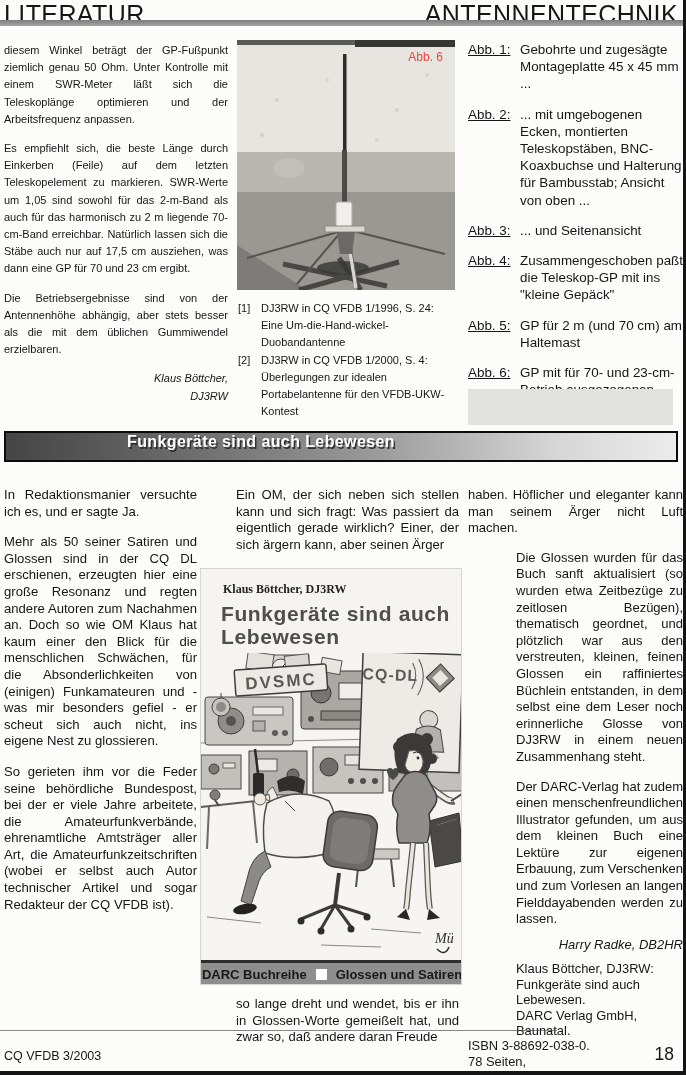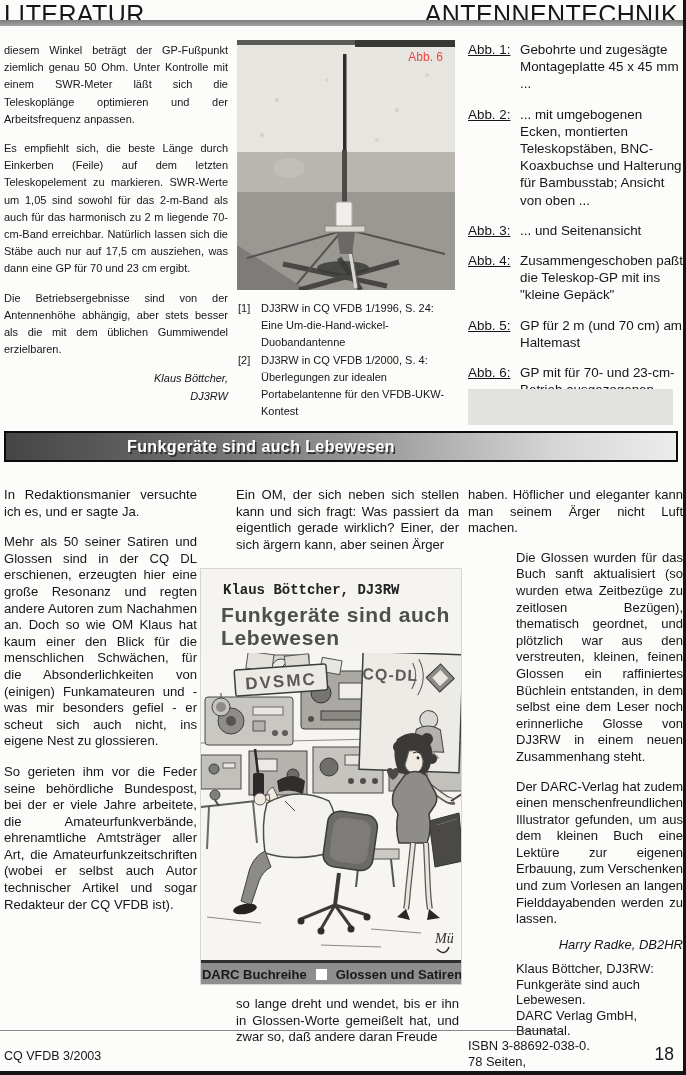--- a/index.html
+++ b/index.html
@@ -31,36 +31,36 @@
   .ref-text{flex:1;text-align:left;}
   #fig-list{left:468px;top:41px;width:215px;}
   .fig-row{display:flex;margin-bottom:13px;font-size:13.4px;line-height:17.2px;}
   .fig-label{width:52px;flex:none;text-decoration:underline;}
   .fig-text{flex:1;text-align:left;}
   #gray-box{position:absolute;left:468px;top:389px;width:205px;height:36px;background:#e2e2e0;}
   
   #banner{position:absolute;left:4px;top:431px;width:674px;height:31px;
     border:2px solid #0b0b0b;box-sizing:border-box;
     background:linear-gradient(90deg,#454545 0%,#5e5e5e 18%,#9a9a9a 55%,#d6d6d6 82%,#ececec 100%);
-    display:flex;align-items:center;justify-content:center;}
+    display:flex;align-items:flex-start;justify-content:center;}
   #banner .banner-text{font-size:16px;font-weight:bold;color:#fff;letter-spacing:.4px;
     text-shadow:1.5px 1.5px 0 rgba(45,45,45,.95);transform:translateX(-80px);}
   
   #col-b{left:4px;top:487px;width:225px;}
   .wrap-spacer-r{float:right;width:32px;height:424px;margin-top:66px;}
   #col-c-top{left:236px;top:487px;width:223px;}
   #col-c-bottom{left:236px;top:996px;width:223px;}
   #col-d{left:468px;top:487px;width:215px;}
   .wrap-spacer-l{float:left;width:48px;height:470px;margin-top:17px;}
   .book-info{white-space:pre-line;font-size:12.9px;line-height:15.4px;margin-top:8px;}
   
   #cover{position:absolute;left:200px;top:568px;width:262px;height:417px;
     background:#f5f4f0;border:1px solid #d7d5d0;box-sizing:border-box;overflow:hidden;}
-  .cover-author{margin:13px 0 0 22px;font-family:Liberation Mono, monospace;
-    font-weight:bold;font-size:14px;color:#222;}
+  .cover-author{margin:13px 0 0 22px;font-family:Liberation Serif, serif;
+    font-weight:bold;font-size:12px;color:#222;}
   .cover-title{margin:5px 0 0 20px;font-size:21px;font-weight:bold;line-height:23px;
     color:#4e4e4c;letter-spacing:.6px;}
   #cartoon{position:absolute;left:0;top:84px;}
   .bar-line{position:absolute;left:0;top:391px;width:262px;height:3px;background:#2e2e2e;}
   .series-bar{position:absolute;left:0;top:394px;width:262px;height:22px;background:#8e8e8e;
     display:flex;align-items:center;justify-content:center;gap:9px;
     font-size:13px;font-weight:bold;color:#191919;}
   .series-square{width:11px;height:11px;background:#fff;flex:none;}
   
   #crease{position:absolute;left:0;top:1030px;width:557px;height:1px;background:#4a4a4a;opacity:.65;}

